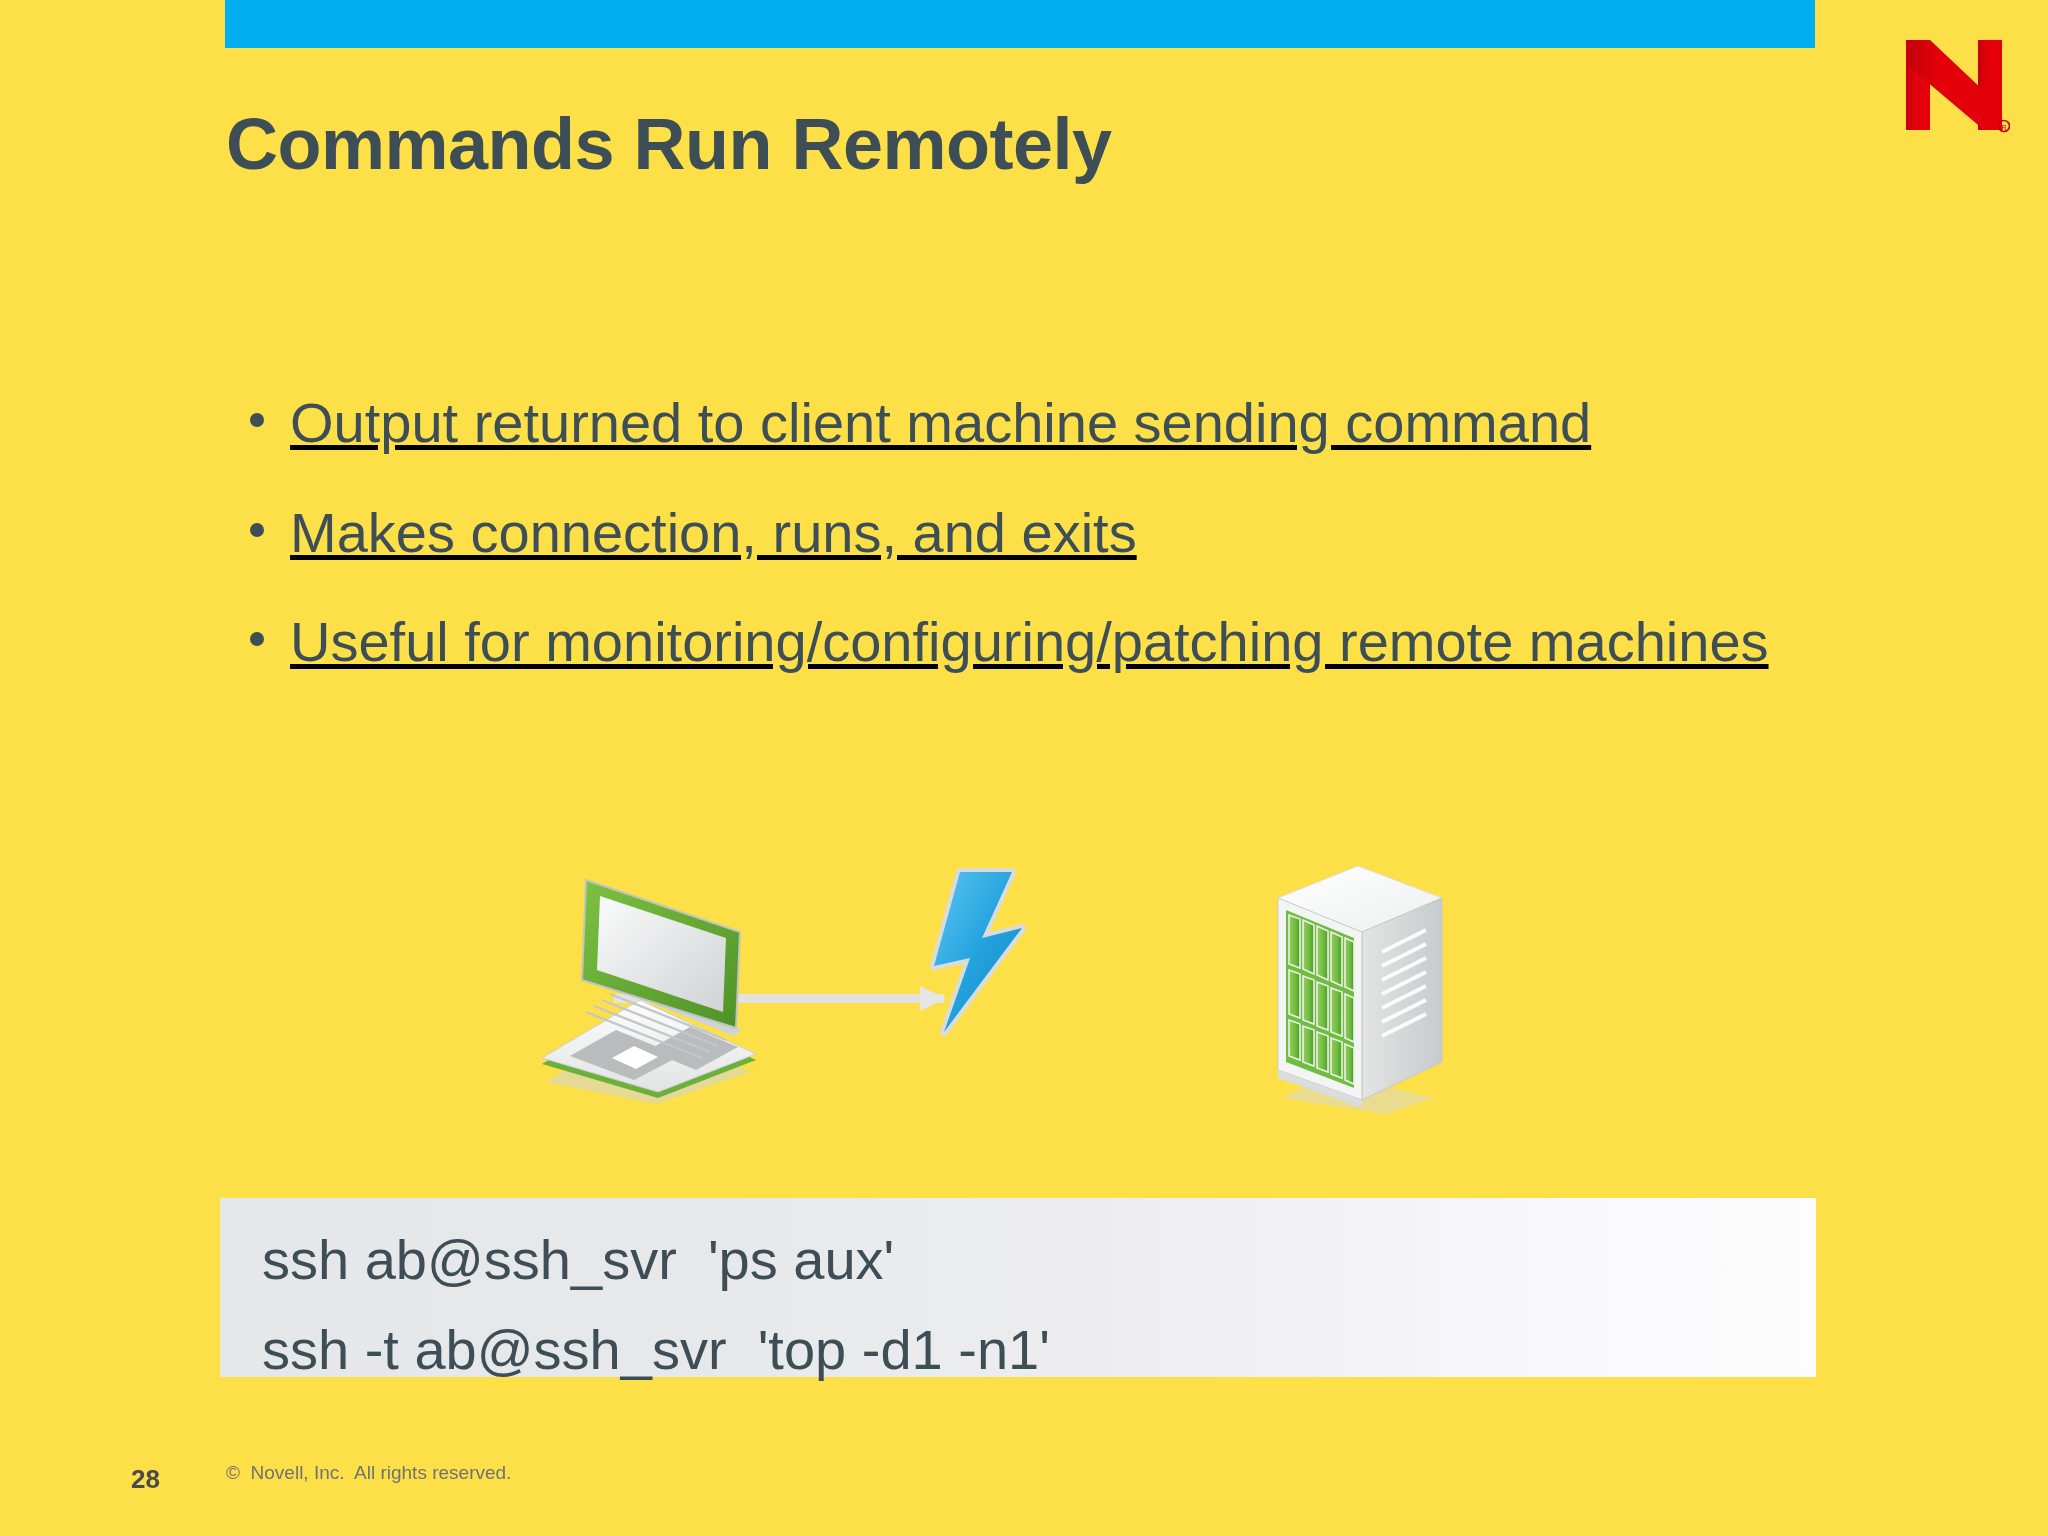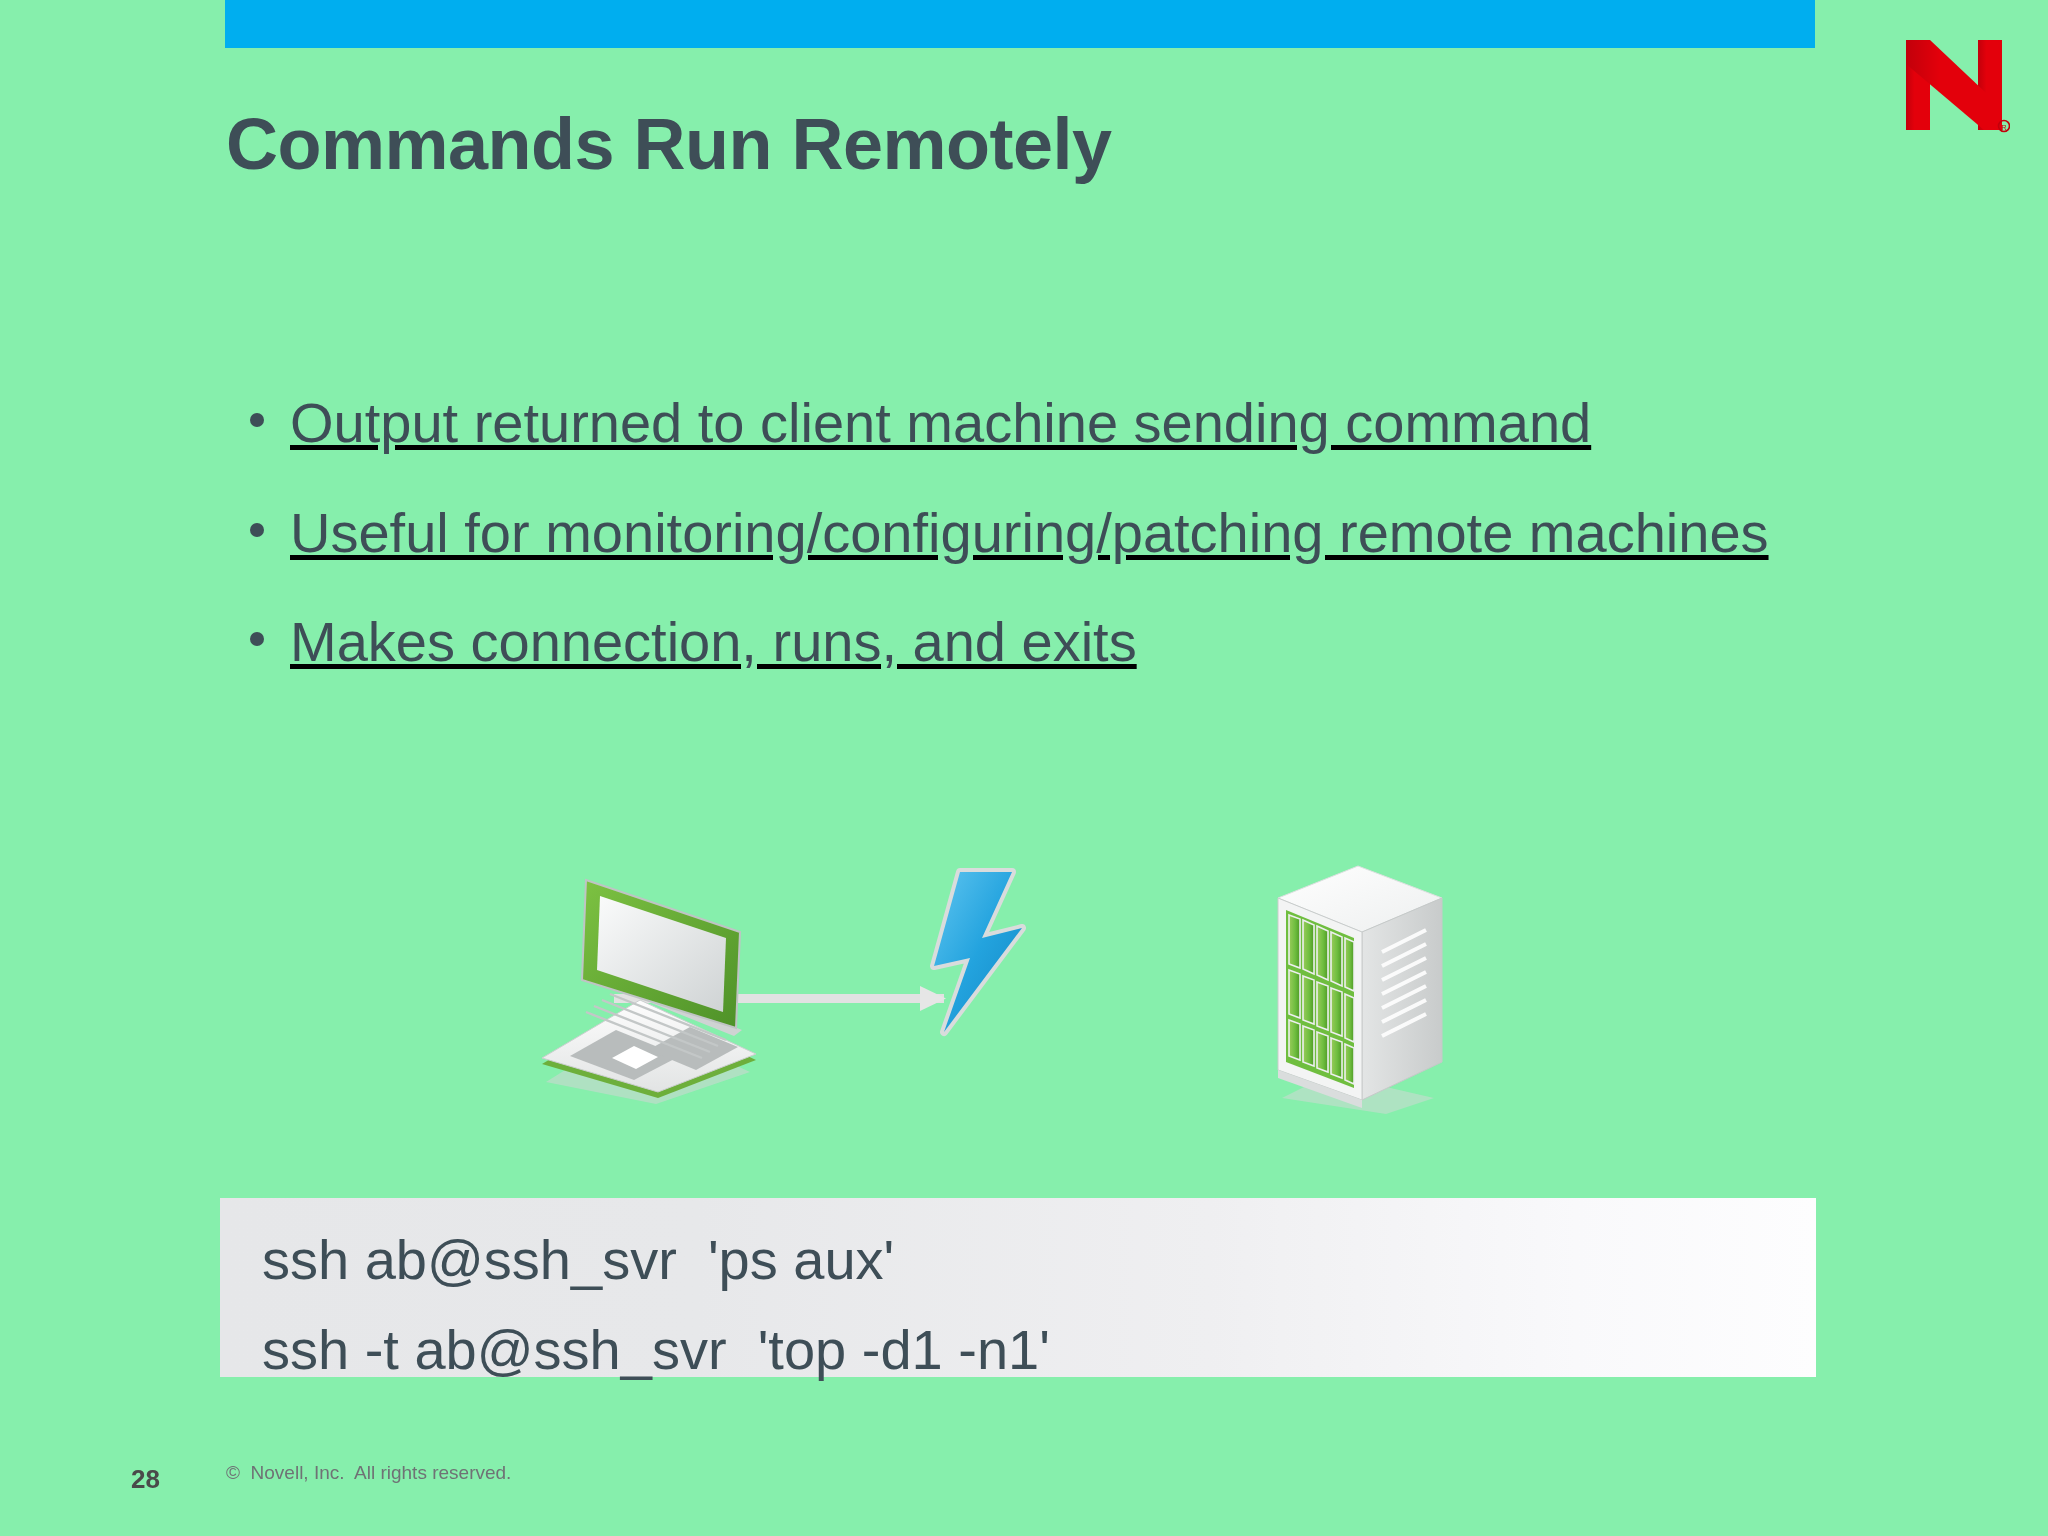--- a/index.html
+++ b/index.html
@@ -14,21 +14,21 @@
     overflow: hidden;
     font-family: "Liberation Sans", sans-serif;
     -webkit-font-smoothing: antialiased;
   }
 
   .slide {
     position: absolute;
     left: 0; top: 0;
     width: 2048px;
     height: 1536px;
-    background: #86efac;
+    background: #fde047;
   }
 
   
   .accent-bar {
     position: absolute;
     left: 225px;
     top: 0;
     width: 1590px;
     height: 48px;
     background: #00AEEF;
@@ -164,25 +164,25 @@
 
   <div class="title">Commands Run Remotely</div>
 
   <div class="bullets">
     <div class="bullet-row">
       <span class="bullet-dot"></span>
       <span class="bullet-text">Output returned to client machine sending command</span>
     </div>
     <div class="bullet-row">
       <span class="bullet-dot"></span>
-      <span class="bullet-text">Useful for monitoring/configuring/patching remote machines</span>
+      <span class="bullet-text">Makes connection, runs, and exits</span>
     </div>
     <div class="bullet-row">
       <span class="bullet-dot"></span>
-      <span class="bullet-text">Makes connection, runs, and exits</span>
+      <span class="bullet-text">Useful for monitoring/configuring/patching remote machines</span>
     </div>
   </div>
 
   <div class="diagram">
     <svg width="920" height="260" viewBox="0 0 920 260" xmlns="http://www.w3.org/2000/svg">
       <defs>
         <linearGradient id="screenG" x1="0" y1="0" x2="1" y2="1">
           <stop offset="0%" stop-color="#FAFBFB"></stop>
           <stop offset="100%" stop-color="#CFD3D4"></stop>
         </linearGradient>

